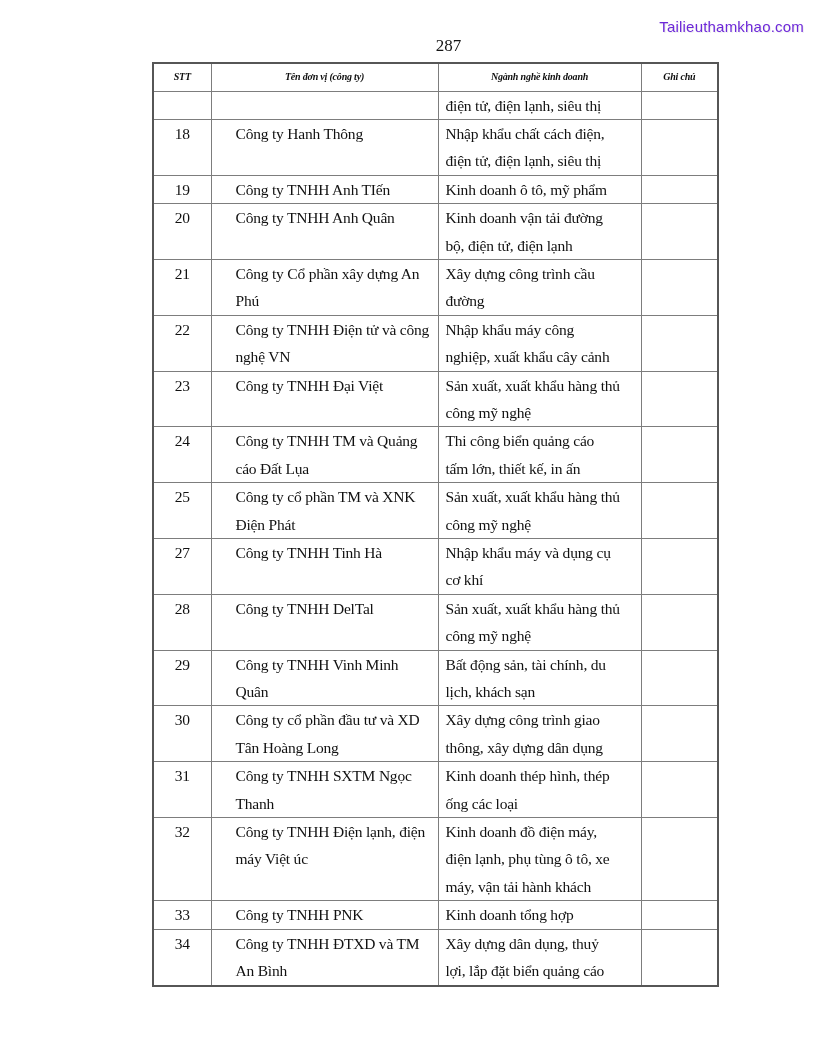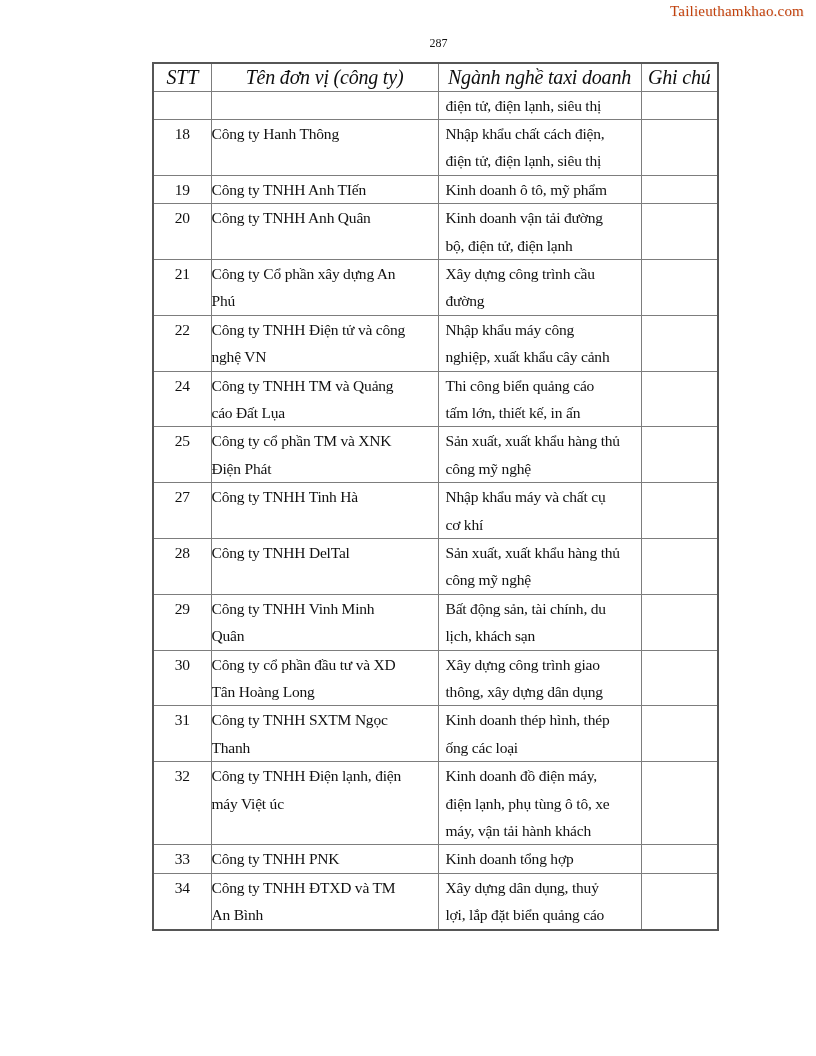--- a/index.html
+++ b/index.html
@@ -6,82 +6,82 @@
   html, body { background: #ffffff; }
   body {
     width: 816px; height: 1056px;
     position: relative;
     font-family: "Liberation Serif", "DejaVu Serif", serif;
     color: #111111;
     overflow: hidden;
   }
   .watermark {
     position: absolute;
-    top: 3px; right: 12px;
-    font-family: Liberation Serif, serif;
+    top: 18px; right: 12px;
+    font-family: Liberation Sans, sans-serif;
     font-size: 15px;
-    color: #c2410c;
+    color: #6d28d9;
     text-shadow: 1px 1px 0 #efefef;
     letter-spacing: 0.2px;
   }
   .page-number {
     position: absolute;
-    top: 36px; left: 156px; width: 565px;
+    top: 36px; left: 166px; width: 565px;
     text-align: center;
-    font-size: 12px;
+    font-size: 17px;
     color: #151515;
   }
   table.company-table {
     position: absolute;
     top: 62px; left: 152px;
     width: 565px;
     border-collapse: collapse;
     table-layout: fixed;
     font-size: 15.5px;
     letter-spacing: -0.2px;
   }
   .company-table th, .company-table td {
     border: 1px solid #7d7d7d;
     vertical-align: top;
     line-height: 27.4px;
     overflow: hidden;
   }
   .company-table { border: 2px solid #565656; }
   .company-table th {
-    font-weight: normal;
+    font-weight: bold;
     font-style: italic;
     text-align: center;
     height: 28px;
-    font-size: 20px;
+    font-size: 10px;
     line-height: 26px;
     color: #0d0d0d;
   }
   td.c-stt  { text-align: center; padding: 0 2px; }
-  td.c-name { padding: 0 4px 0 0; white-space: pre-line; }
+  td.c-name { padding: 0 4px 0 24px; white-space: pre-line; }
   td.c-biz  { padding: 0 2px 0 7px; white-space: pre-line; }
   td.c-note { padding: 0 2px; }
 </style>
 </head>
 <body>
 
 <div class="watermark">Tailieuthamkhao.com</div>
 <div class="page-number">287</div>
 
 <table class="company-table">
   <colgroup>
     <col style="width:58px">
     <col style="width:227px">
     <col style="width:203px">
     <col style="width:77px">
   </colgroup>
   <thead>
     <tr>
       <th>STT</th>
       <th>Tên đơn vị (công ty)</th>
-      <th>Ngành nghề taxi doanh</th>
+      <th>Ngành nghề kinh doanh</th>
       <th>Ghi chú</th>
     </tr>
   </thead>
   <tbody>
     <tr>
       <td class="c-stt"></td>
       <td class="c-name"></td>
       <td class="c-biz">điện tử, điện lạnh, siêu thị</td>
       <td class="c-note"></td>
     </tr>
@@ -115,39 +115,46 @@
     </tr>
     <tr>
       <td class="c-stt">22</td>
       <td class="c-name">Công ty TNHH Điện tử và công
 nghệ VN</td>
       <td class="c-biz">Nhập khẩu máy công
 nghiệp, xuất khẩu cây cảnh</td>
       <td class="c-note"></td>
     </tr>
     <tr>
+      <td class="c-stt">23</td>
+      <td class="c-name">Công ty TNHH Đại Việt</td>
+      <td class="c-biz">Sản xuất, xuất khẩu hàng thủ
+công mỹ nghệ</td>
+      <td class="c-note"></td>
+    </tr>
+    <tr>
       <td class="c-stt">24</td>
       <td class="c-name">Công ty TNHH TM và Quảng
 cáo Đất Lụa</td>
       <td class="c-biz">Thi công biển quảng cáo
 tấm lớn, thiết kế, in ấn</td>
       <td class="c-note"></td>
     </tr>
     <tr>
       <td class="c-stt">25</td>
       <td class="c-name">Công ty cổ phần TM và XNK
 Điện Phát</td>
       <td class="c-biz">Sản xuất, xuất khẩu hàng thủ
 công mỹ nghệ</td>
       <td class="c-note"></td>
     </tr>
     <tr>
       <td class="c-stt">27</td>
       <td class="c-name">Công ty TNHH Tinh Hà</td>
-      <td class="c-biz">Nhập khẩu máy và chất cụ
+      <td class="c-biz">Nhập khẩu máy và dụng cụ
 cơ khí</td>
       <td class="c-note"></td>
     </tr>
     <tr>
       <td class="c-stt">28</td>
       <td class="c-name">Công ty TNHH DelTal</td>
       <td class="c-biz">Sản xuất, xuất khẩu hàng thủ
 công mỹ nghệ</td>
       <td class="c-note"></td>
     </tr>

